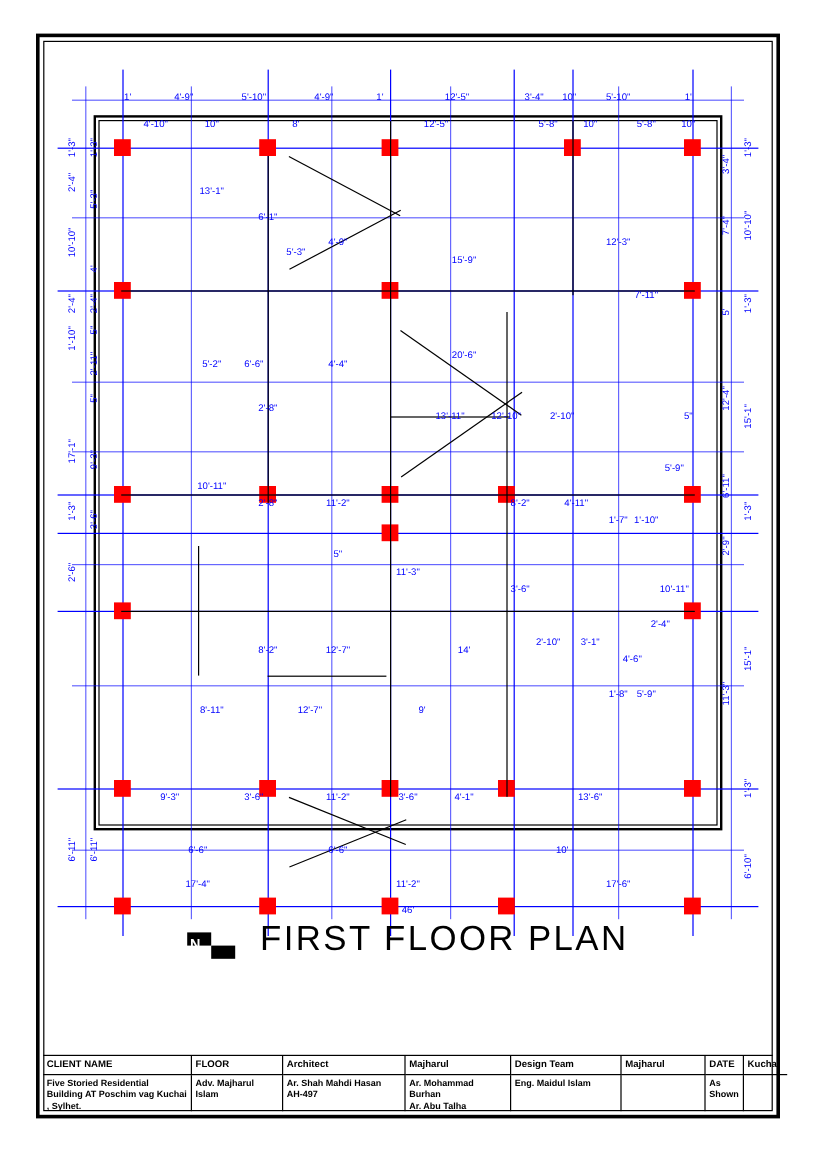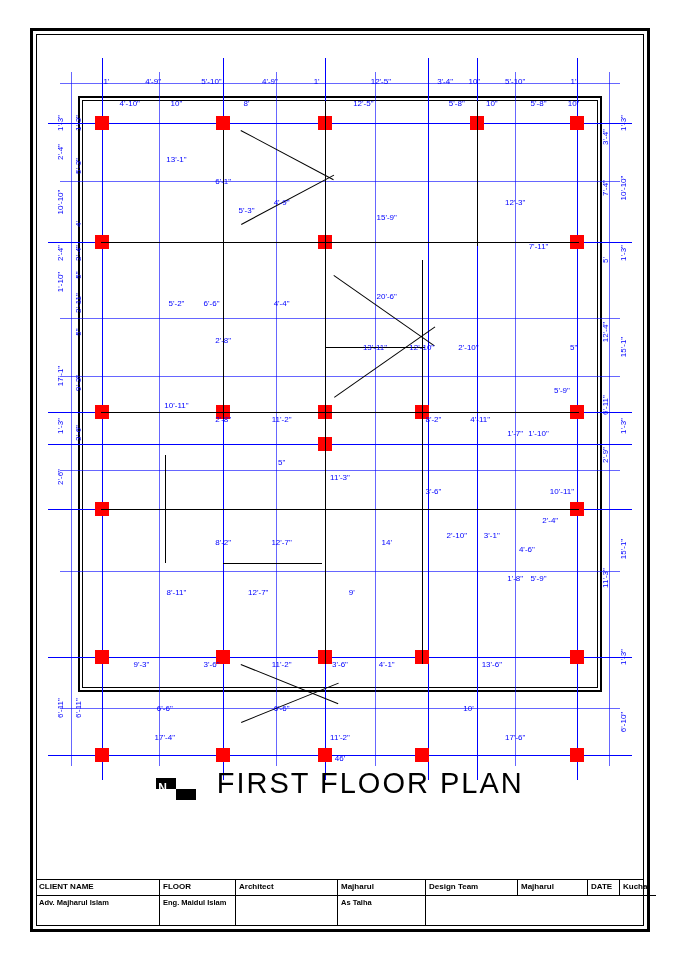--- a/index.html
+++ b/index.html
@@ -292,18 +292,21 @@
   <div class="title-block">
     <div class="hdr">CLIENT NAME</div>
     <div class="hdr">FLOOR</div>
     <div class="hdr">Architect</div>
     <div class="hdr">Majharul</div>
     <div class="hdr">Design Team</div>
     <div class="hdr">Majharul</div>
     <div class="hdr">DATE</div>
     <div class="hdr">Kuchai</div>
 
+    <div class="val">Five Storied Residential Building AT Poschim vag Kuchai , Sylhet.</div>
     <div class="val">Adv. Majharul Islam</div>
+    <div class="val" id="tb-arch">Ar. Shah Mahdi Hasan<br>AH-497</div>
+    <div class="val" id="tb-dt">Ar. Mohammad Burhan<br>Ar. Abu Talha</div>
     <div class="val">Eng. Maidul Islam</div>
     <div class="val"></div>
-    <div class="val">As Talha</div>
+    <div class="val">As Shown</div>
   </div>
 </div>
 
 </body></html>

